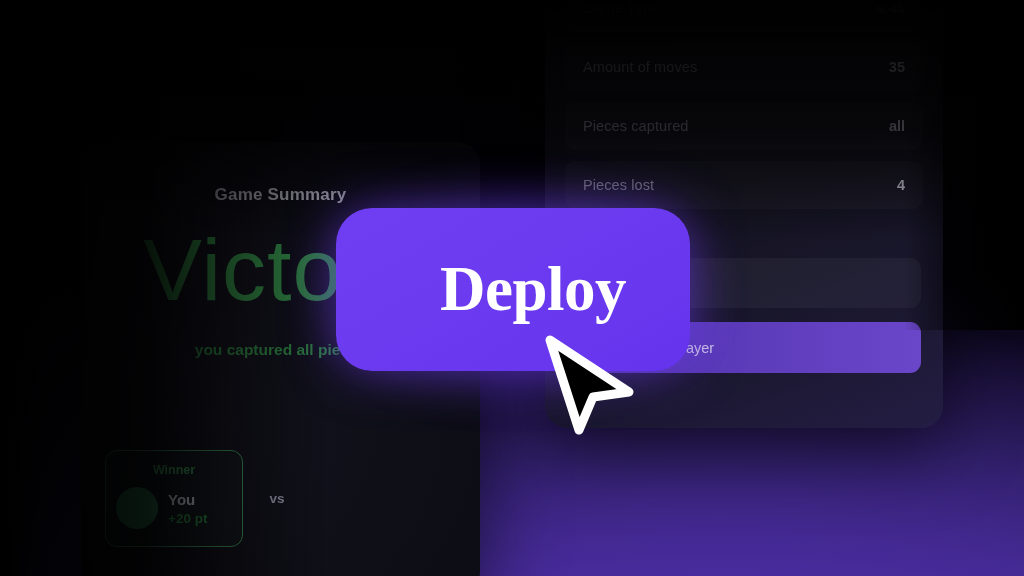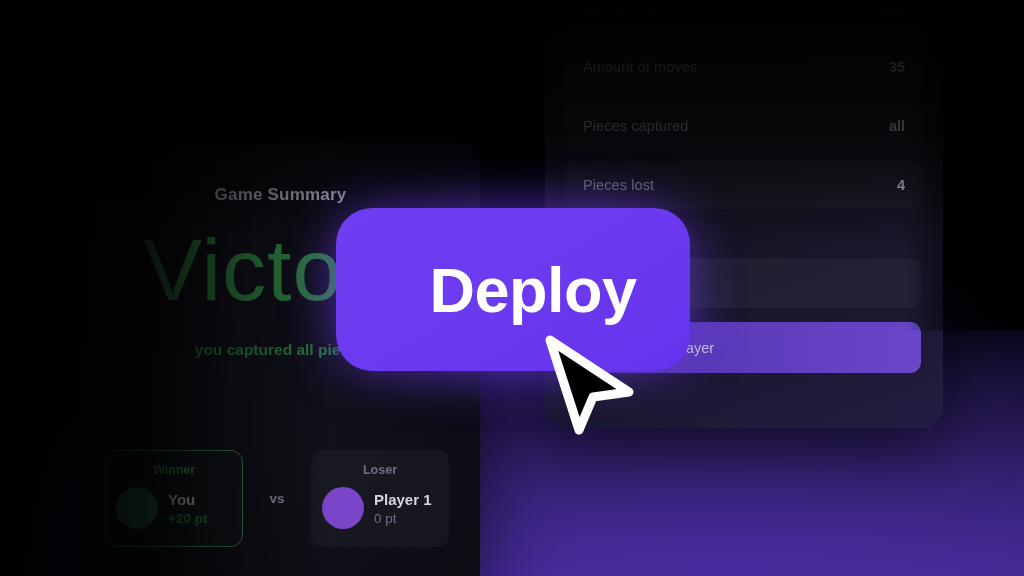--- a/index.html
+++ b/index.html
@@ -269,21 +269,21 @@
     top: 208px;
     width: 354px;
     height: 163px;
     border-radius: 36px;
     background: linear-gradient(150deg, #6f3df2 0%, #6c3bf0 45%, #6433ec 100%);
     display: flex;
     align-items: center;
     justify-content: center;
     border: none;
     cursor: pointer;
-    font-family: Liberation Sans, sans-serif;
+    font-family: Liberation Serif, serif;
     box-shadow: 0 0 50px rgba(110,60,240,0.55);
     padding-left: 40px;
   }
   .deploy-button span {
     font-size: 63px;
     font-weight: 700;
     color: #ffffff;
     letter-spacing: -0.5px;
   }
 
@@ -350,30 +350,20 @@
           <div class="avatar green"></div>
           <div class="player-meta">
             <div class="player-name">You</div>
             <div class="player-pts win">+20 pt</div>
           </div>
         </div>
       </div>
 
       <div class="vs-label">vs</div>
 
-      <div class="player-card loser">
-        <div class="player-role lose">Loser</div>
-        <div class="player-body">
-          <div class="avatar purple"></div>
-          <div class="player-meta">
-            <div class="player-name">Player 1</div>
-            <div class="player-pts lose">0 pt</div>
-          </div>
-        </div>
-      </div>
 
     </div>
   </div>
 
   <div class="bg-left-dark"></div>
   <div class="bg-top-dark"></div>
   <div class="bg-right-dark"></div>
 
   <div class="deploy-glow"></div>
   <button class="deploy-button">

